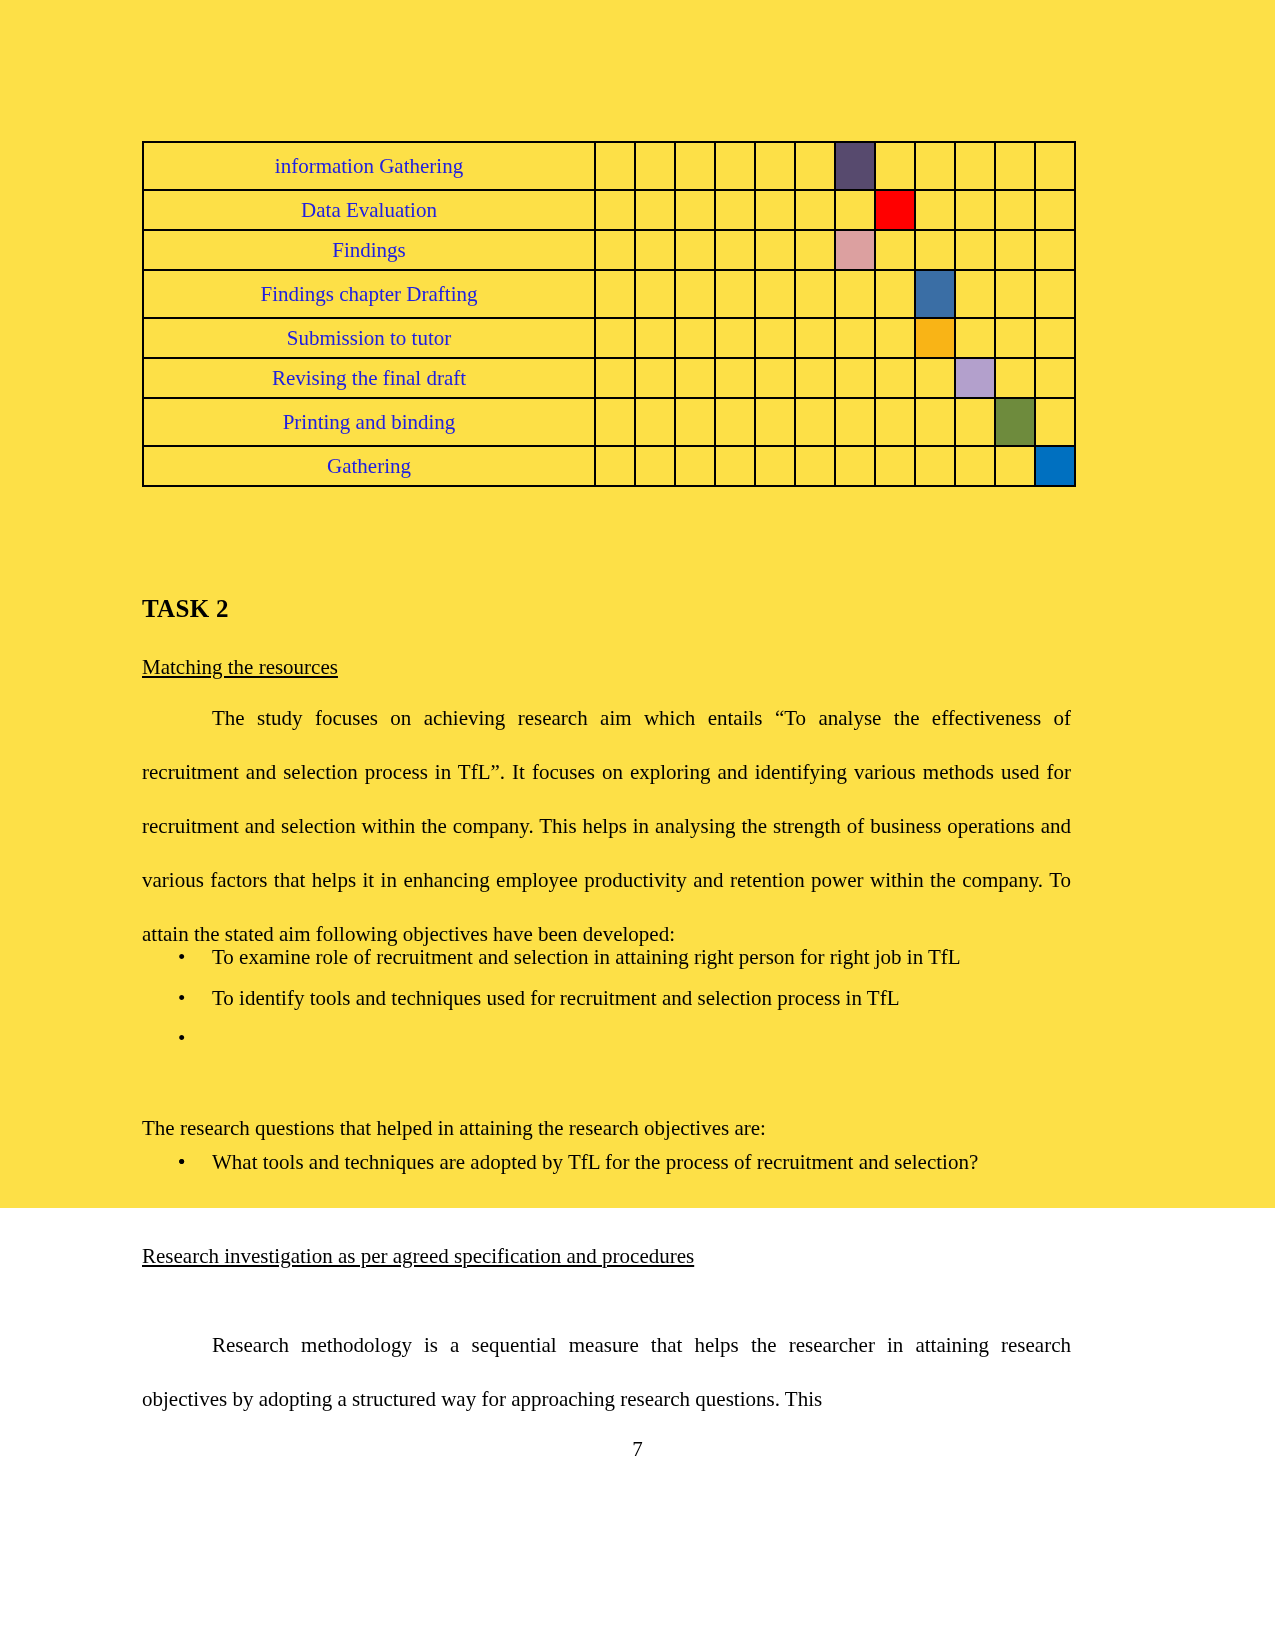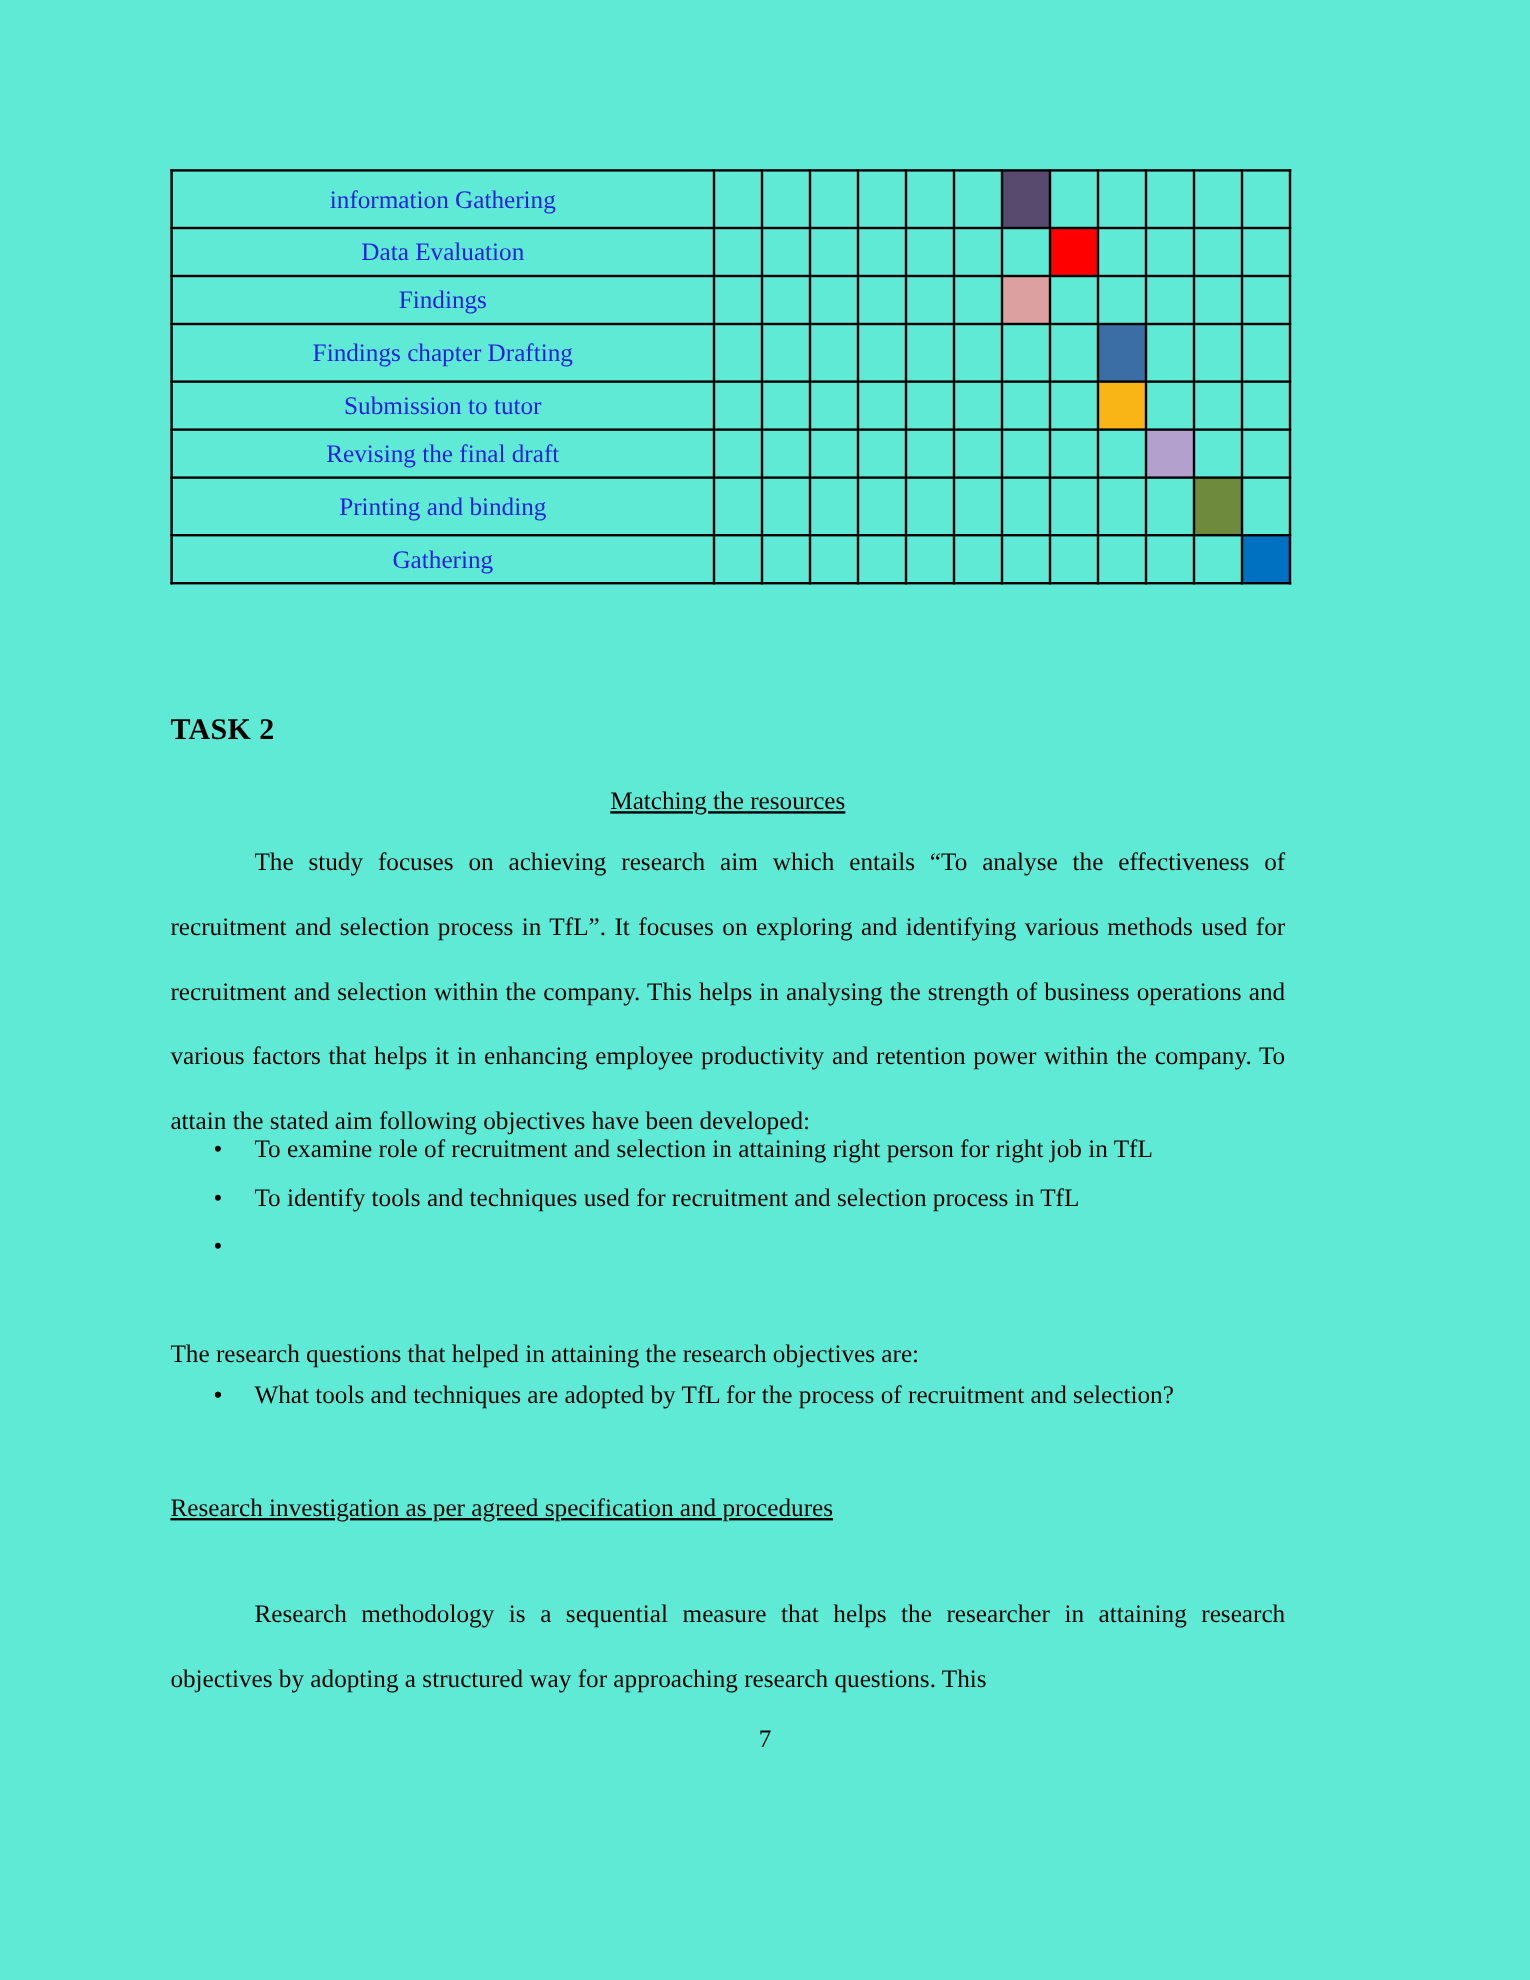--- a/index.html
+++ b/index.html
@@ -14,22 +14,22 @@
     color: #000000;
     position: relative;
     overflow: hidden;
   }
 
   .page {
     position: absolute;
     left: 0;
     top: 0;
     width: 1275px;
-    height: 1650px;
-    background: #5eead4;
+    height: 1208px;
+    background: #fde047;
     text-decoration: underline;
   }
 
   
   .gantt-wrap {
     position: absolute;
     left: 142px;
     top: 141px;
     width: 906px;
   }
@@ -245,21 +245,21 @@
             <td class="cell" style="background: rgb(0, 112, 192);"></td>
           </tr>
         </tbody>
     </table>
   </div>
 
   <div class="blk" style="top:595px;">
     <div class="task-heading">TASK 2</div>
   </div>
 
-  <div class="blk" style="top:655px;text-align:center;">
+  <div class="blk" style="top:655px;">
     <div class="sub-heading">Matching the resources</div>
   </div>
 
   <div class="blk" style="top:691px;">
     <p class="body indent">The study focuses on achieving research aim which entails “To analyse the effectiveness of  recruitment and selection process in TfL”. It focuses on exploring and identifying various methods used for recruitment and selection within the company. This helps in analysing the strength of business operations and various factors that helps it in enhancing employee productivity and retention power within the company. To attain the stated aim following objectives have been developed:</p>
   </div>
 
   <div class="blk" style="top:937px;">
     <ul class="bullets" id="objectives-list">
         <li><span class="bullet-dot">•</span><span>To examine role of recruitment and selection in attaining right person for right job in TfL</span></li>

